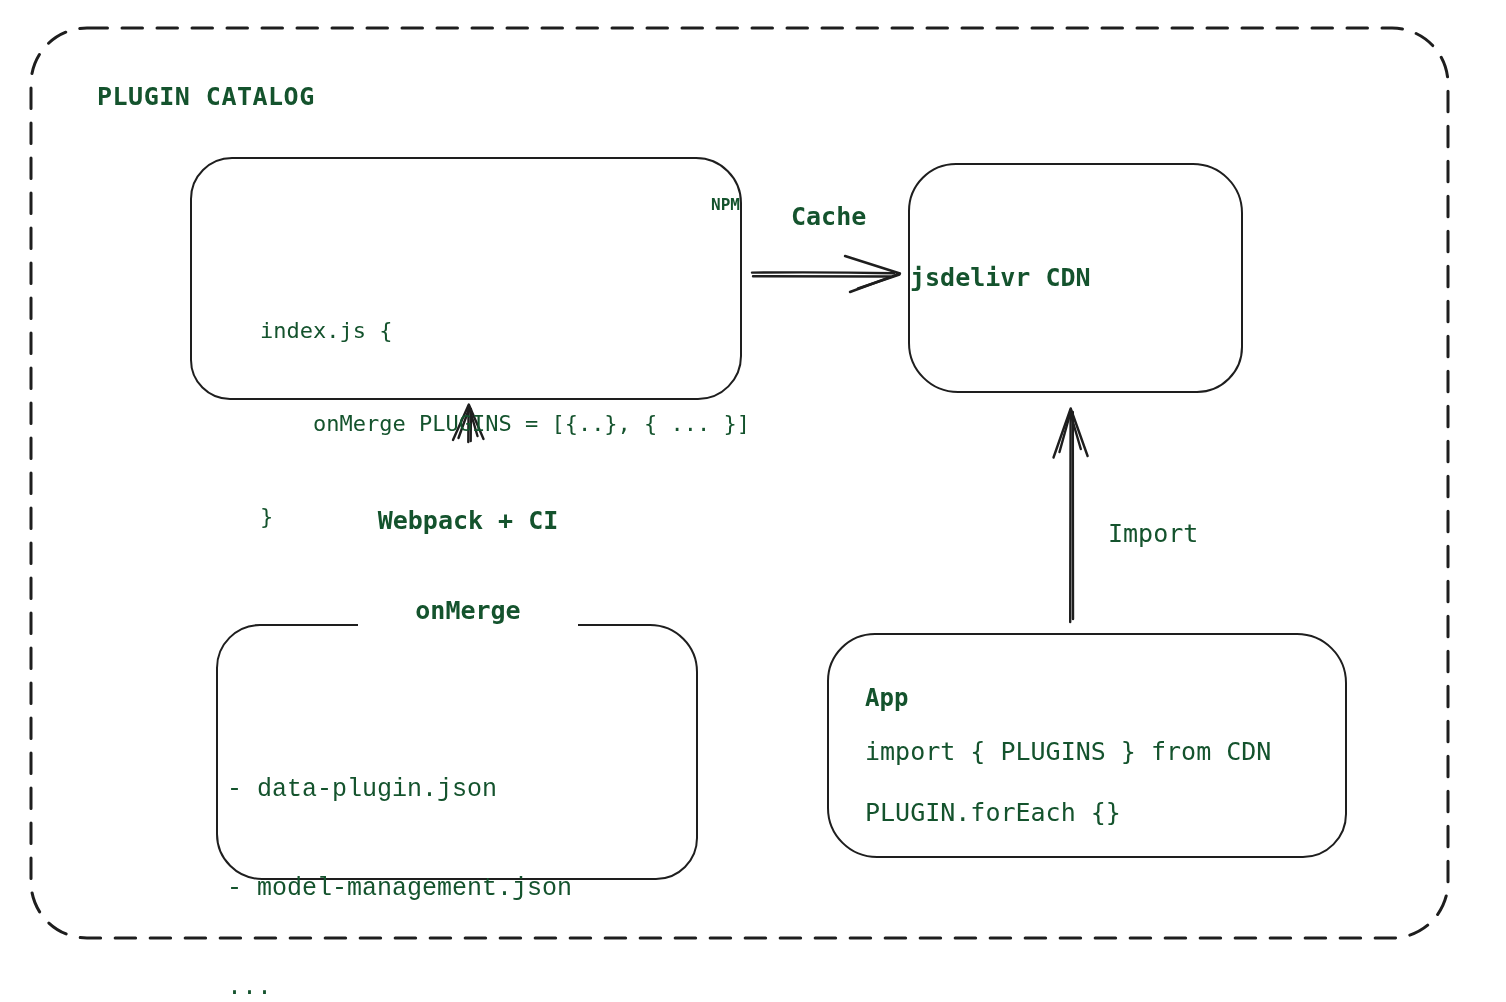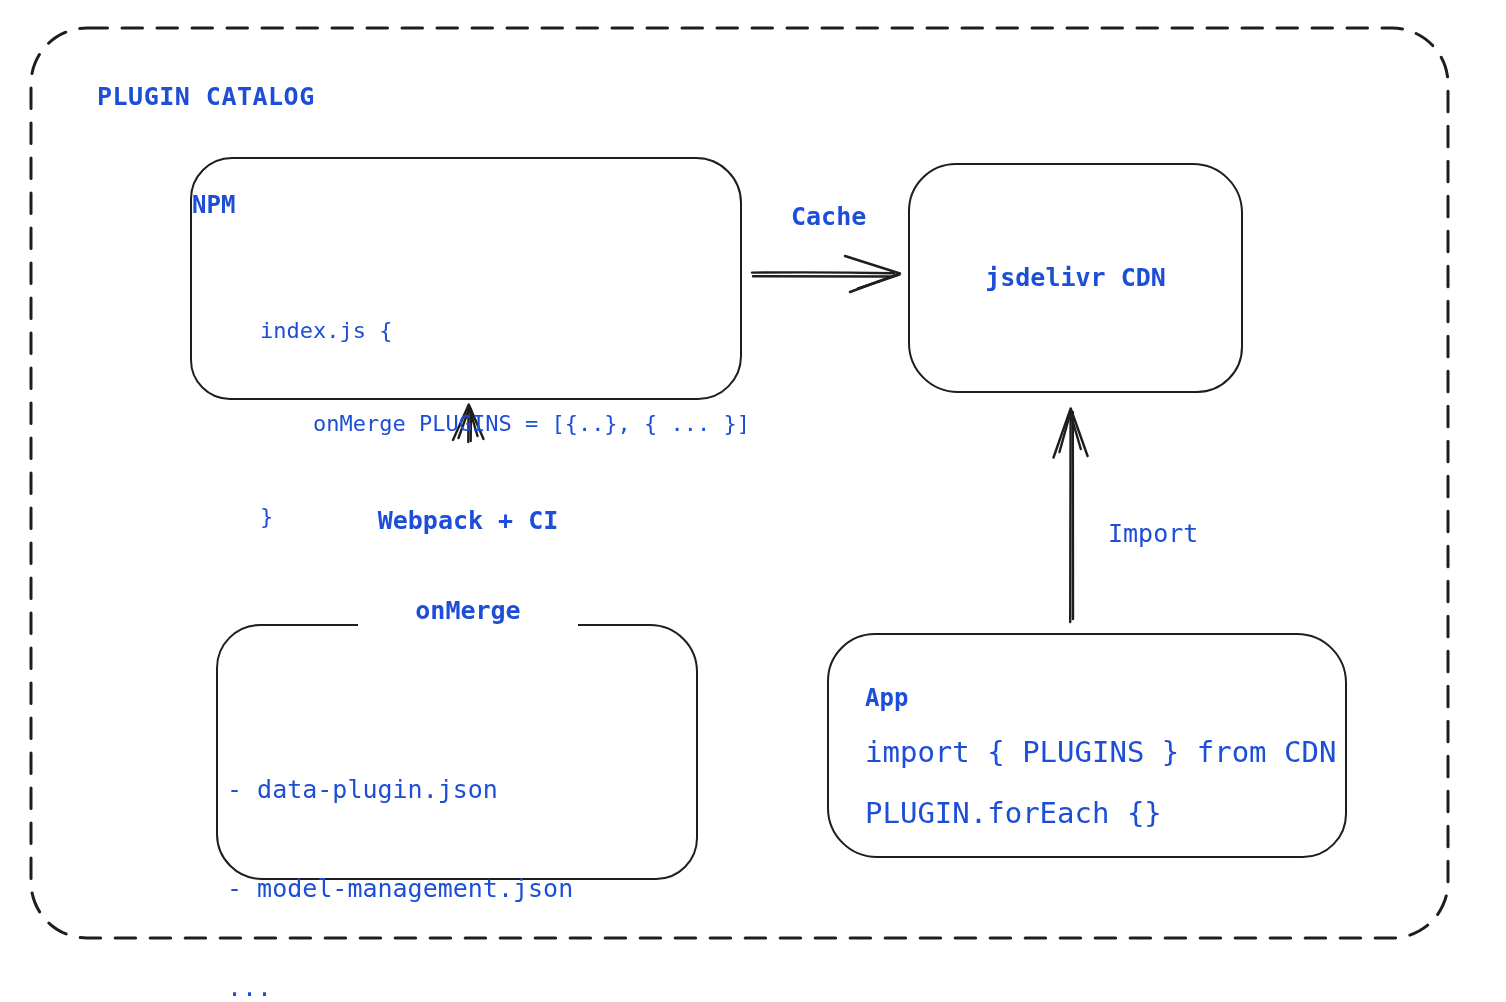--- a/index.html
+++ b/index.html
@@ -6,21 +6,21 @@
     margin: 0;
     padding: 0;
     background: #ffffff;
   }
   .canvas {
     position: relative;
     width: 1506px;
     height: 1002px;
     background: #ffffff;
     font-family: "DejaVu Sans Mono", "Liberation Mono", monospace;
-    color: #1d4ed8;
+    color: #14532d;
     overflow: hidden;
   }
   .overlay {
     position: absolute;
     left: 0;
     top: 0;
     width: 1506px;
     height: 1002px;
     z-index: 1;
   }
@@ -32,67 +32,68 @@
     z-index: 2;
   }
   .node-npm {
     left: 190px; top: 157px;
     width: 552px; height: 243px;
     border-radius: 42px 46px 44px 40px;
   }
   .node-npm .node-heading {
     position: absolute;
     left: 0; right: 0; top: 33px;
-    text-align: left;
-    font-size: 24px;
+    text-align: right;
+    font-size: 16px;
     line-height: 26px;
     font-weight: bold;
+    padding-left: 23px;
   }
   .node-npm .code {
     position: absolute;
     left: 28px; top: 94px;
     font-size: 22px;
     line-height: 31px;
     white-space: pre;
     margin-left: 40px;
   }
   .node-cdn {
     left: 908px; top: 163px;
     width: 335px; height: 230px;
     border-radius: 48px 50px 46px 50px;
     display: flex;
     align-items: center;
-    justify-content: center;
   }
   .node-cdn .node-heading {
     font-size: 25px;
     line-height: 26px;
     font-weight: bold;
   }
   .node-repo {
     left: 216px; top: 624px;
     width: 482px; height: 256px;
     border-radius: 44px 48px 42px 46px;
+    font-family: Liberation Mono, monospace;
   }
   .node-repo .file-list {
     position: absolute;
     left: 9px; top: 81px;
     font-size: 25px;
     line-height: 33px;
     white-space: pre;
   }
   .node-app {
     left: 827px; top: 633px;
     width: 520px; height: 225px;
     border-radius: 48px 50px 44px 50px;
   }
   .node-app .app-line {
     position: absolute;
     left: 36px;
-    font-size: 29px;
+    font-size: 25px;
     line-height: 26px;
     white-space: pre;
   }
   .node-app .app-title   { top: 50px; font-size: 24px; font-weight: bold; }
   .node-app .app-code-1  { top: 104px; }
   .node-app .app-code-2  { top: 165px; }
   .label {
     position: absolute;
     white-space: pre;
     font-size: 25px;

